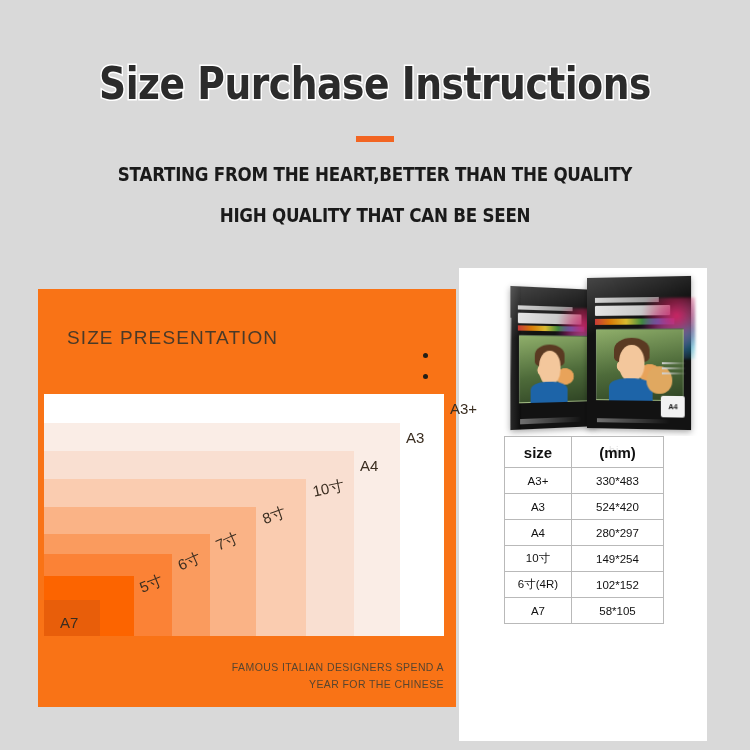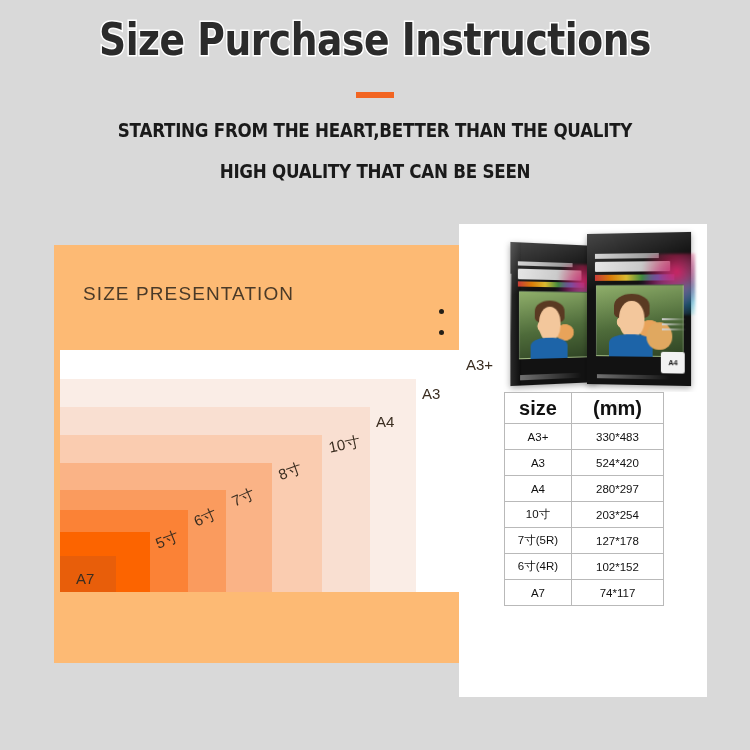--- a/index.html
+++ b/index.html
@@ -2,21 +2,21 @@
 <html><head>
 <meta charset="utf-8">
 <style>
   html,body{margin:0;padding:0;}
   body{
     width:750px;height:750px;
     background:#d9d9d9;
     font-family:"Liberation Sans","DejaVu Sans",sans-serif;
     overflow:hidden;position:relative;
   }
-  #page{position:absolute;inset:0;width:750px;height:703px;}
+  #page{position:absolute;inset:0;width:750px;height:703px;margin-top:44px;}
 
   
   .hero-title{
     position:absolute;left:0;top:16px;width:750px;
     text-align:center;
     font-size:45px;line-height:48px;
     font-weight:bold;
     font-family:"DejaVu Sans",sans-serif;
     font-stretch:condensed;
     letter-spacing:-0.5px;
@@ -35,22 +35,22 @@
     color:#1a1a1a;font-weight:bold;
     font-family:"DejaVu Sans",sans-serif;
     font-size:19px;letter-spacing:-0.3px;white-space:nowrap;
     transform:scaleX(0.88);
   }
   .sub1{top:119px;}
   .sub2{top:160px;}
 
   
   .tan-panel{
-    position:absolute;left:54px;top:245px;width:418px;height:418px;
-    background:#fdba74;
+    position:absolute;left:38px;top:245px;width:418px;height:418px;
+    background:#f97316;
   }
   .tan-title{
     position:absolute;left:29px;top:38px;
     font-size:19px;letter-spacing:1.1px;color:#4a3a28;
     font-family:"Liberation Sans",sans-serif;
     white-space:nowrap;
   }
   .dots{position:absolute;left:385px;top:64px;}
   .dot{width:5px;height:5px;border-radius:50%;background:#231f17;margin-bottom:16px;}
 
@@ -148,21 +148,21 @@
   table.size-table td,table.size-table th{
     border:1px solid #b9b9b9;
     text-align:center;
     color:#111;
     padding:0;
     height:25px;
     font-weight:normal;
     font-size:11.5px;
   }
   table.size-table thead th{
-    font-weight:bold;font-size:20px;height:30px;
+    font-weight:bold;font-size:15px;height:30px;
   }
   table.size-table td:first-child,table.size-table th:first-child{width:66px;}
   .wm{
     position:absolute;left:150px;top:176px;
     font-size:11px;color:#e2e2e2;letter-spacing:1px;
     font-family:"Liberation Sans",sans-serif;
   }
 </style>
 </head>
 <body>
@@ -196,20 +196,24 @@
         <div class="layer" style="width: 166px; height: 101.64px; background: rgb(250, 155, 94); z-index: 6;"></div>
         <div class="lbl" style="font-size: 15px; left: 169px; top: 144.36px; transform: rotate(-24deg); transform-origin: left top; z-index: 55;">7寸</div>
         <div class="layer" style="width: 128px; height: 82.28px; background: rgb(251, 130, 54); z-index: 7;"></div>
         <div class="lbl" style="font-size: 15px; left: 131px; top: 163.72px; transform: rotate(-24deg); transform-origin: left top; z-index: 56;">6寸</div>
         <div class="layer" style="width: 90px; height: 60.5px; background: rgb(252, 100, 0); z-index: 8;"></div>
         <div class="lbl" style="font-size: 15px; left: 93px; top: 185.5px; transform: rotate(-22deg); transform-origin: left top; z-index: 57;">5寸</div>
         <div class="layer" style="width: 56px; height: 36.3px; background: rgb(232, 94, 10); z-index: 9;"></div>
         <div class="lbl" style="font-size: 15px; left: 16px; top: 219.7px; transform: rotate(0deg); transform-origin: left top; z-index: 58;">A7</div>
       </div>
 
+    <div class="tan-foot">
+      <div>FAMOUS ITALIAN DESIGNERS SPEND A</div>
+      <div>YEAR FOR THE CHINESE</div>
+    </div>
   </div>
 
   <div class="white-panel">
 
     <div class="product">
       <div class="box box-back">
         <div class="side-strip">
           <div class="side-txt"></div>
         </div>
         <div class="brand-bar"></div>
@@ -265,32 +269,28 @@
             <tr>
               <td>A3</td>
               <td>524*420</td>
             </tr>
             <tr>
               <td>A4</td>
               <td>280*297</td>
             </tr>
             <tr>
               <td>10寸</td>
-              <td>203*254</td>
-            </tr>
-            <tr>
-              <td>7寸(5R)</td>
-              <td>127*178</td>
+              <td>149*254</td>
             </tr>
             <tr>
               <td>6寸(4R)</td>
               <td>102*152</td>
             </tr>
             <tr>
               <td>A7</td>
-              <td>74*117</td>
+              <td>58*105</td>
             </tr>
           </tbody>
       </table>
     </div>
   </div>
 
 </div>
 
 </body></html>

